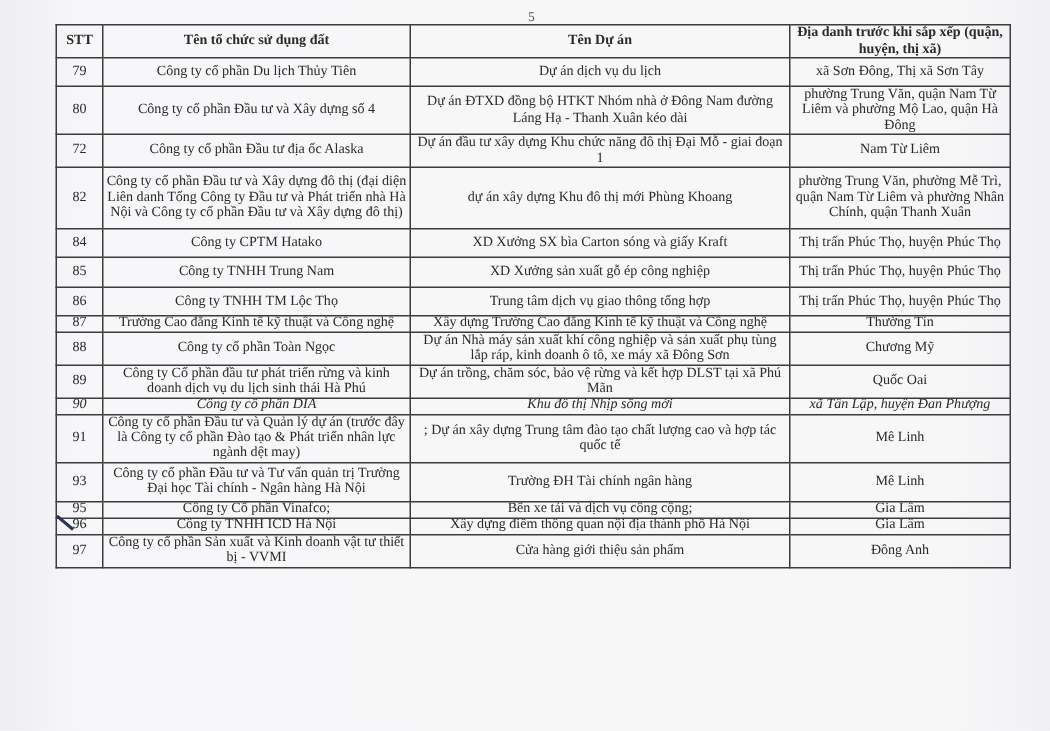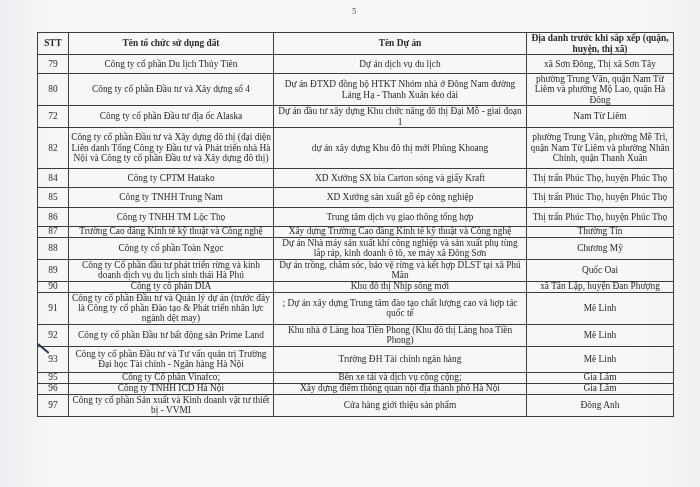--- a/index.html
+++ b/index.html
@@ -11,21 +11,21 @@
       position: relative;
     }
     .page {
       position: absolute; left: 0; top: 0; width: 700px; height: 487px;
       background: linear-gradient(90deg, #eeeef2 0%, #f7f6f8 8%, #f8f7f8 90%, #f0eff2 100%);
     }
     .page-num {
       position: absolute; left: 352px; top: 6px; font-size: 9px; color: #555;
     }
     table.doc {
-      position: absolute; left: 37px; top: 32px;
+      position: absolute; left: 37px; top: 16px;
       width: 636px;
       border-collapse: collapse;
       table-layout: fixed;
       font-size: 9.4px;
       line-height: 10.4px;
     }
     table.doc td, table.doc th {
       border: 1px solid #3c3c3c;
       text-align: center;
       vertical-align: middle;
@@ -119,36 +119,30 @@
           <td>Công ty cổ phần Toàn Ngọc</td>
           <td>Dự án Nhà máy sản xuất khí công nghiệp và sản xuất phụ tùng lắp ráp, kinh doanh ô tô, xe máy xã Đông Sơn</td>
           <td>Chương Mỹ</td>
         </tr>
         <tr style="height: 21px;">
           <td>89</td>
           <td>Công ty Cổ phần đầu tư phát triển rừng và kinh doanh dịch vụ du lịch sinh thái Hà Phú</td>
           <td>Dự án trồng, chăm sóc, bảo vệ rừng và kết hợp DLST tại xã Phú Mãn</td>
           <td>Quốc Oai</td>
         </tr>
-        <tr style="height: 11px;">
+        <tr style="height: 11px; font-style: italic;">
           <td style="line-height: 9.6px;">90</td>
           <td style="line-height: 9.6px;">Công ty cổ phần DIA</td>
           <td style="line-height: 9.6px;">Khu đô thị Nhịp sống mới</td>
           <td style="line-height: 9.6px;">xã Tân Lập, huyện Đan Phượng</td>
         </tr>
         <tr style="height: 31px;">
           <td>91</td>
           <td>Công ty cổ phần Đầu tư và Quản lý dự án (trước đây là Công ty cổ phần Đào tạo &amp; Phát triển nhân lực ngành dệt may)</td>
           <td>; Dự án xây dựng Trung tâm đào tạo chất lượng cao và hợp tác quốc tế</td>
-          <td>Mê Linh</td>
-        </tr>
-        <tr style="height: 21px;">
-          <td>92</td>
-          <td>Công ty cổ phần Đầu tư bất động sản Prime Land</td>
-          <td>Khu nhà ở Làng hoa Tiền Phong (Khu đô thị Làng hoa Tiền Phong)</td>
           <td>Mê Linh</td>
         </tr>
         <tr style="height: 26px;">
           <td>93</td>
           <td>Công ty cổ phần Đầu tư và Tư vấn quản trị Trường Đại học Tài chính - Ngân hàng Hà Nội</td>
           <td>Trường ĐH Tài chính ngân hàng</td>
           <td>Mê Linh</td>
         </tr>
         <tr style="height: 11px;">
           <td style="line-height: 9.6px;">95</td>

